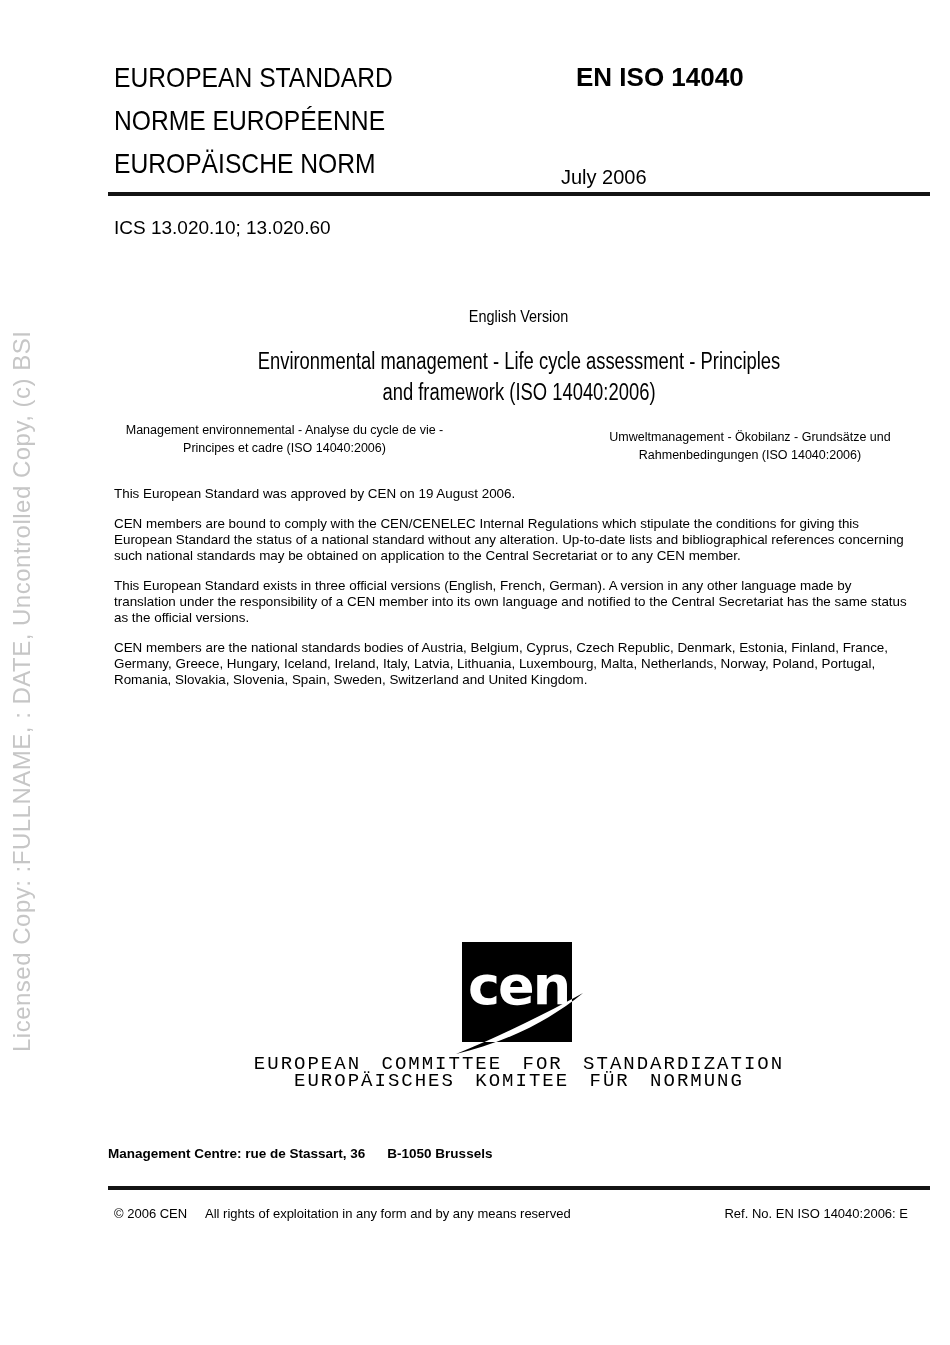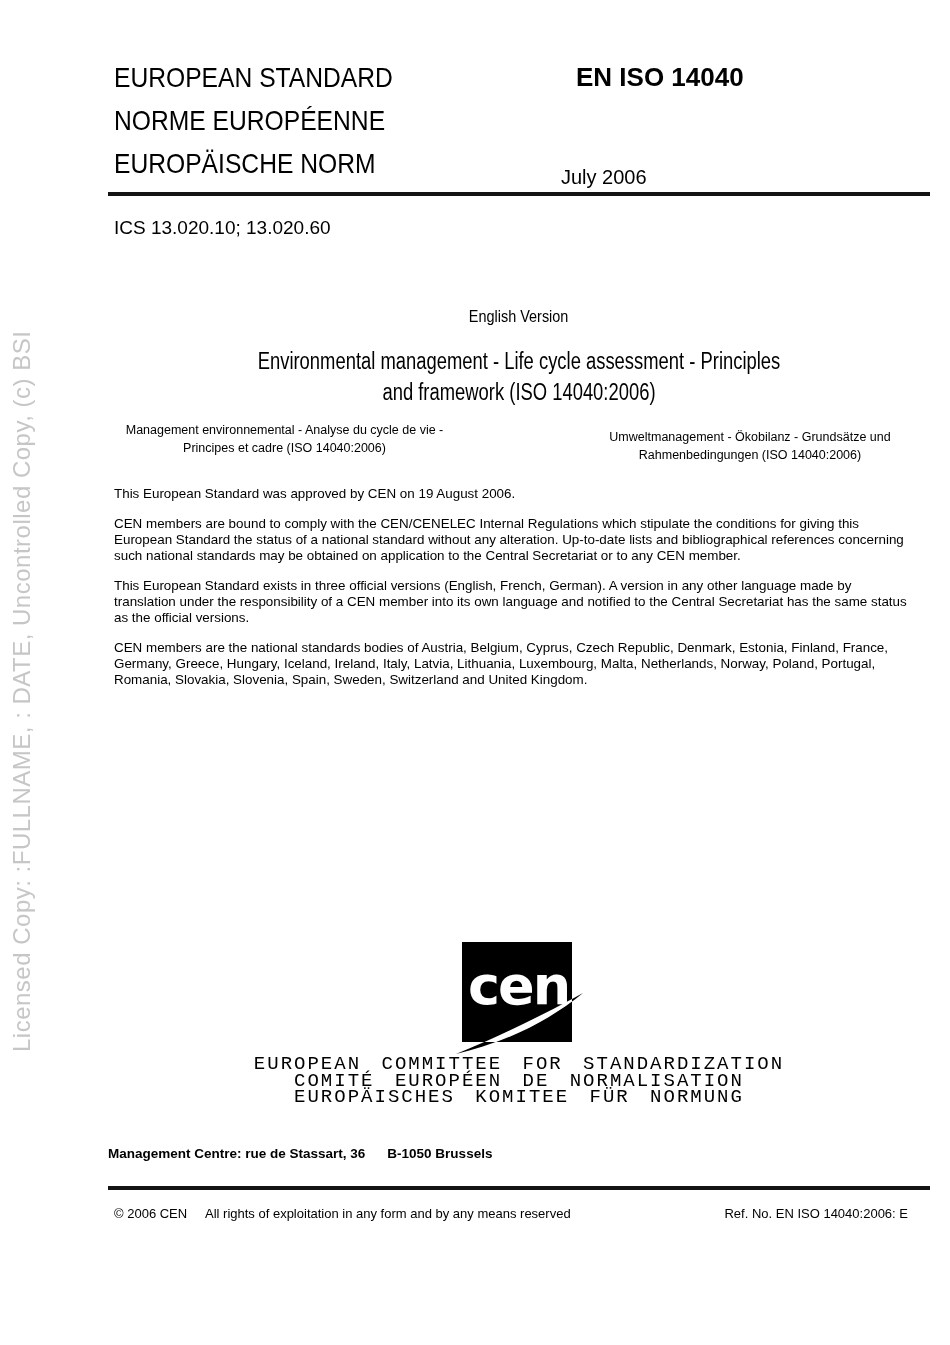--- a/index.html
+++ b/index.html
@@ -139,21 +139,20 @@
     <rect x="6" y="0" width="110" height="100" fill="#000"></rect>
 
     <path fill="#000" d="M 0 112 C 40 96, 85 74, 127 51 C 87 84, 42 102, 0 112 Z"></path>
 
     <path fill="#fff" clip-path="url(#cenSquare)" d="M 0 112 C 40 96, 85 74, 127 51 C 87 84, 42 102, 0 112 Z"></path>
     <text x="12" y="62" fill="#fff" font-family="DejaVu Sans, sans-serif" font-weight="bold" font-size="54" letter-spacing="-2">cen</text>
   </svg>
 
   <div class="committee">
     <div>EUROPEAN COMMITTEE FOR STANDARDIZATION</div>
-    <div>COMITÉ EUROPÉEN DE NORMALISATION</div>
     <div>EUROPÄISCHES KOMITEE FÜR NORMUNG</div>
   </div>
 
   <div class="mgmt-centre">
     <span>Management Centre: rue de Stassart, 36</span><span class="gap"></span><span>B-1050 Brussels</span>
   </div>
 
   <div class="rule rule-bottom"></div>
 
   <div class="footer">

